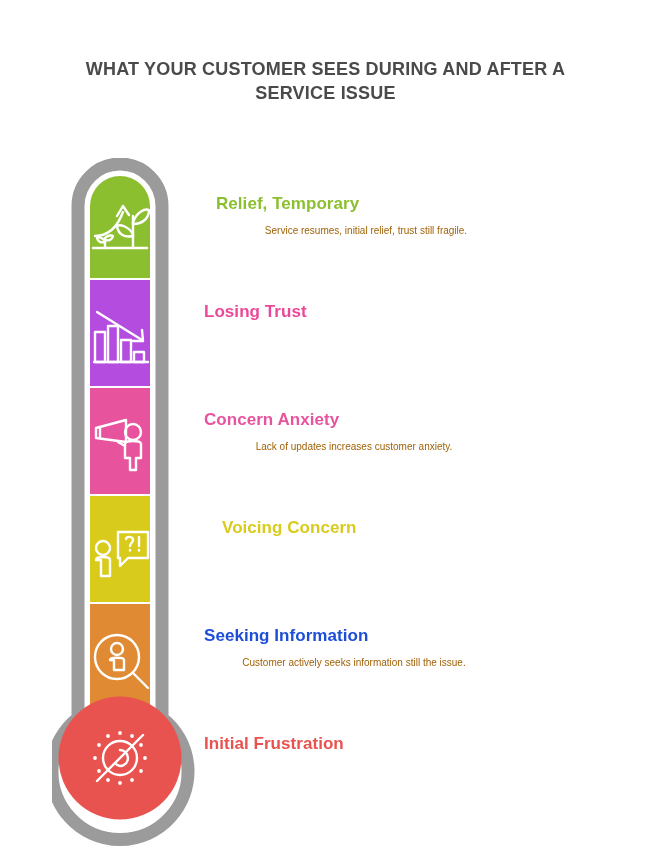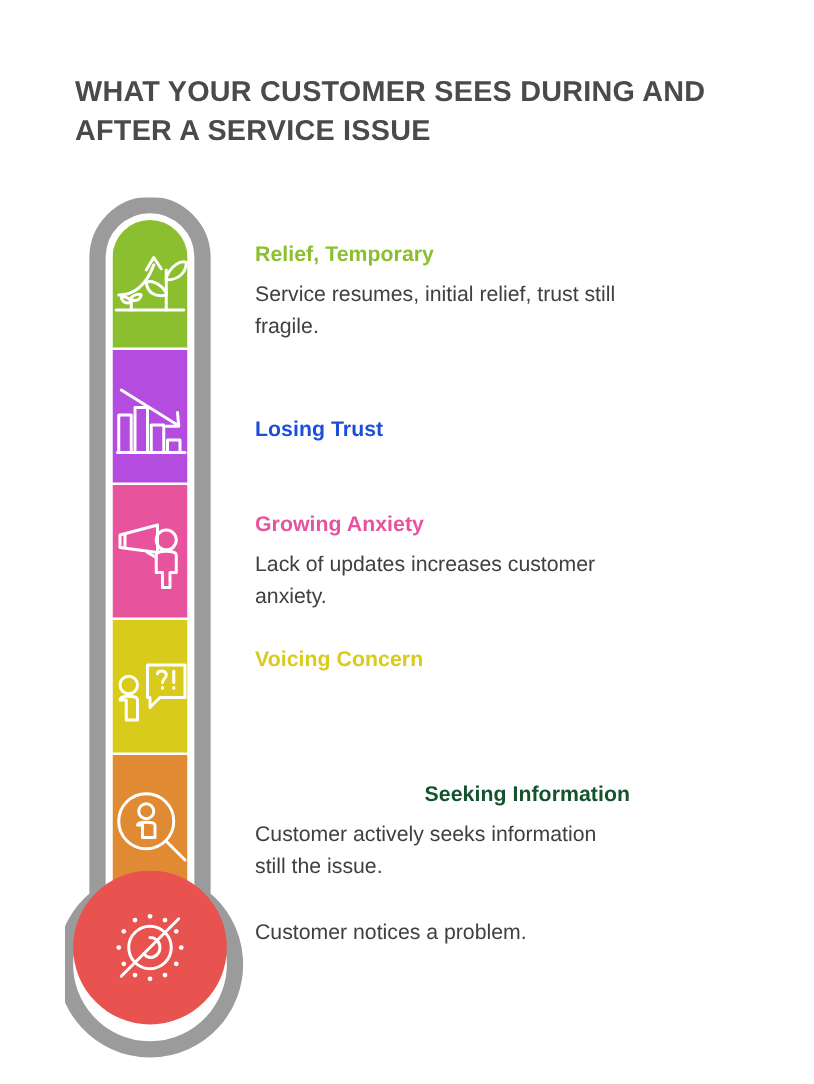--- a/index.html
+++ b/index.html
@@ -10,22 +10,22 @@
     font-family:"Liberation Sans", sans-serif;
     overflow:hidden;
     position:relative;
   }
 
   
   .title {
     position:absolute;
     top:58px; left:60px;
     width:531px;
-    text-align:left;
-    font-size:23px;
+    text-align:center;
+    font-size:18px;
     font-weight:bold;
     line-height:1.33;
     letter-spacing:0.2px;
     color:#4a4a4a;
   }
 
   
   .thermo {
     position:absolute;
     left:52px; top:158px;
@@ -45,23 +45,24 @@
     width:300px;
   }
   .step-title {
     font-size:17px;
     font-weight:bold;
     line-height:1.2;
     letter-spacing:0.05px;
     margin-bottom:10px;
   }
   .step-desc {
-    font-size:17px;
+    font-size:10px;
     line-height:1.42;
-    color:#404040;
+    color:#a16207;
+    text-align:center;
   }
 </style>
 </head>
 <body>
 
 <div class="title">WHAT YOUR CUSTOMER SEES DURING AND AFTER A SERVICE ISSUE</div>
 
 <div class="thermo">
 
   <svg width="145" height="700" viewBox="0 0 145 700">
@@ -166,40 +167,40 @@
         <circle cx="8" cy="33" r="1.9"></circle>
         <circle cx="12" cy="20" r="1.9"></circle>
         <circle cx="21" cy="11" r="1.9"></circle>
       </g>
     </g>
   </svg>
 </div>
 
 <div class="steps">
 
-  <div class="step" style="top:36px;">
+  <div class="step" style="top:36px;margin-left:12px;">
     <div class="step-title" style="color:#8cbf30;">Relief, Temporary</div>
     <div class="step-desc">Service resumes, initial relief, trust still fragile.</div>
   </div>
 
   <div class="step" style="top:144px;">
-    <div class="step-title" style="color:#1d4ed8;margin-top:32px;">Losing Trust</div>
+    <div class="step-title" style="color:#ec4899;">Losing Trust</div>
   </div>
 
   <div class="step" style="top:252px;">
-    <div class="step-title" style="color:#e8539e;">Growing Anxiety</div>
+    <div class="step-title" style="color:#e8539e;">Concern Anxiety</div>
     <div class="step-desc">Lack of updates increases customer anxiety.</div>
   </div>
 
   <div class="step" style="top:360px;">
-    <div class="step-title" style="color:#d9cb1b;">Voicing Concern</div>
+    <div class="step-title" style="color:#d9cb1b;margin-left:18px;">Voicing Concern</div>
   </div>
 
   <div class="step" style="top:468px;">
-    <div class="step-title" style="color:#14532d;text-align:right;">Seeking Information</div>
+    <div class="step-title" style="color:#1d4ed8;">Seeking Information</div>
     <div class="step-desc">Customer actively seeks information still the issue.</div>
   </div>
 
   <div class="step" style="top:576px;">
-    <div class="step-desc">Customer notices a problem.</div>
+    <div class="step-title" style="color:#e8524f;">Initial Frustration</div>
   </div>
 
 </div>
 
 </body></html>

